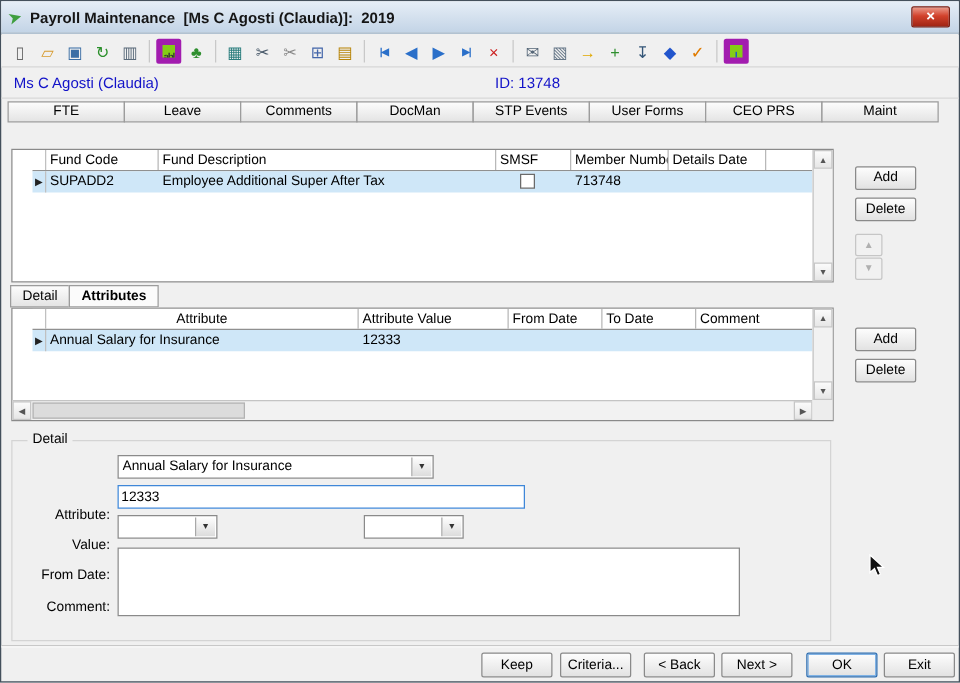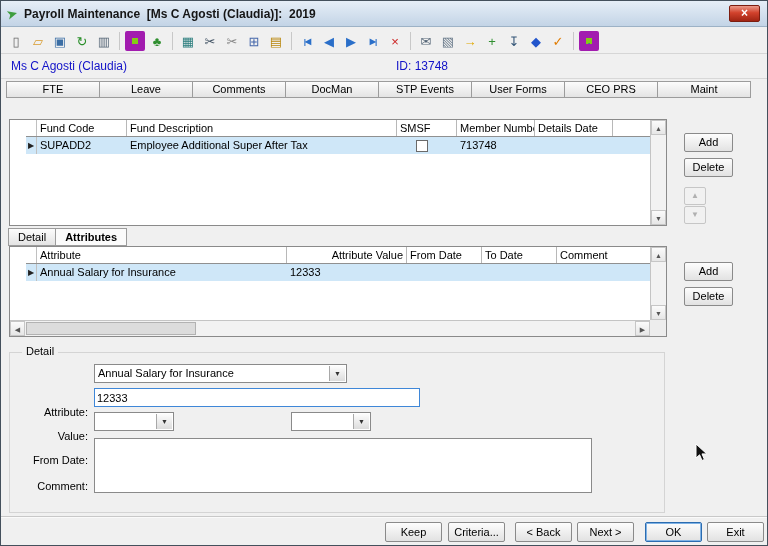--- a/index.html
+++ b/index.html
@@ -19,21 +19,21 @@
     border-radius:2px; color:#fff; font-size:12px; font-weight:bold; text-align:center;
     line-height:15px; cursor:default; }
 
   
   .toolbar { position:absolute; top:27px; left:0; right:0; height:26px; background:#f0f0f0;
     border-bottom:1px solid #d6d6d6; display:flex; align-items:center; padding:0 4px; }
   .tb-btn { width:20px; height:20px; margin:0 1px; text-align:center; line-height:20px;
     font-size:13px; border:1px solid transparent; border-radius:2px; cursor:default;
     overflow:hidden; white-space:nowrap; }
   .tb-btn.small { font-size:8px; font-weight:bold; letter-spacing:-1px; }
-  .tb-btn.active { background:#84cc16; border:7px solid #a21caf; }
+  .tb-btn.active { background:#84cc16; border:5px solid #a21caf; }
   .tb-sep { width:1px; height:18px; background:#c8c8c8; margin:0 4px; }
 
   
   .infobar { position:absolute; top:53px; left:0; right:0; height:25px; line-height:25px;
     border-bottom:1px solid #d8d8d8; color:#1212c8; font-size:12px; }
   .person { position:absolute; left:10px; }
   .recid  { position:absolute; left:395px; }
 
   
   .tabrow { position:absolute; display:flex; }
@@ -208,22 +208,22 @@
 
   <div class="tabrow subtabs">
       <div class="tab">Detail</div>
       <div class="tab active">Attributes</div>
     </div>
 
   <div class="grid attrs">
     <div class="grid-content attrs-content">
       <div class="grid-head">
           <div class="gcell marker"></div>
-          <div class="gcell" style="width: 250px;">Attribute</div>
-          <div class="gcell" style="width: 120px; text-align: right;">Attribute Value</div>
+          <div class="gcell" style="width: 250px; text-align: center;">Attribute</div>
+          <div class="gcell" style="width: 120px;">Attribute Value</div>
           <div class="gcell" style="width: 75px;">From Date</div>
           <div class="gcell" style="width: 75px;">To Date</div>
           <div class="gcell" style="width: 100px;">Comment</div>
           <div class="gcell fill"></div>
         </div>
       <div class="grid-rows">
           <div class="grow selected">
             <div class="gcell marker">▶</div>
             <div class="gcell" style="width: 250px;">Annual Salary for Insurance</div>
             <div class="gcell" style="width: 120px;">12333</div>

